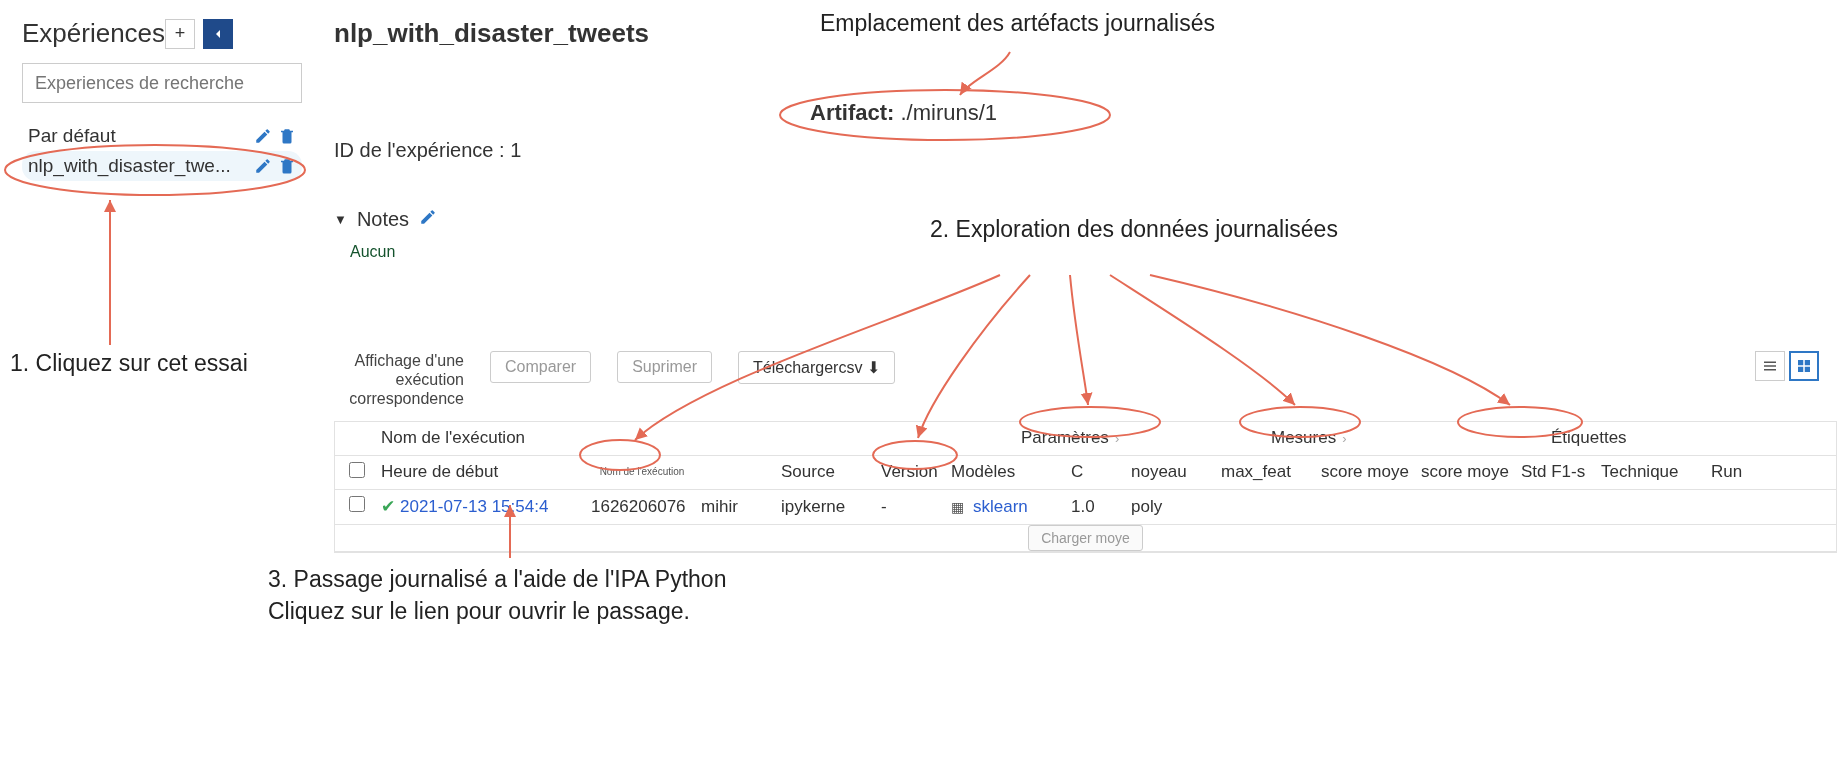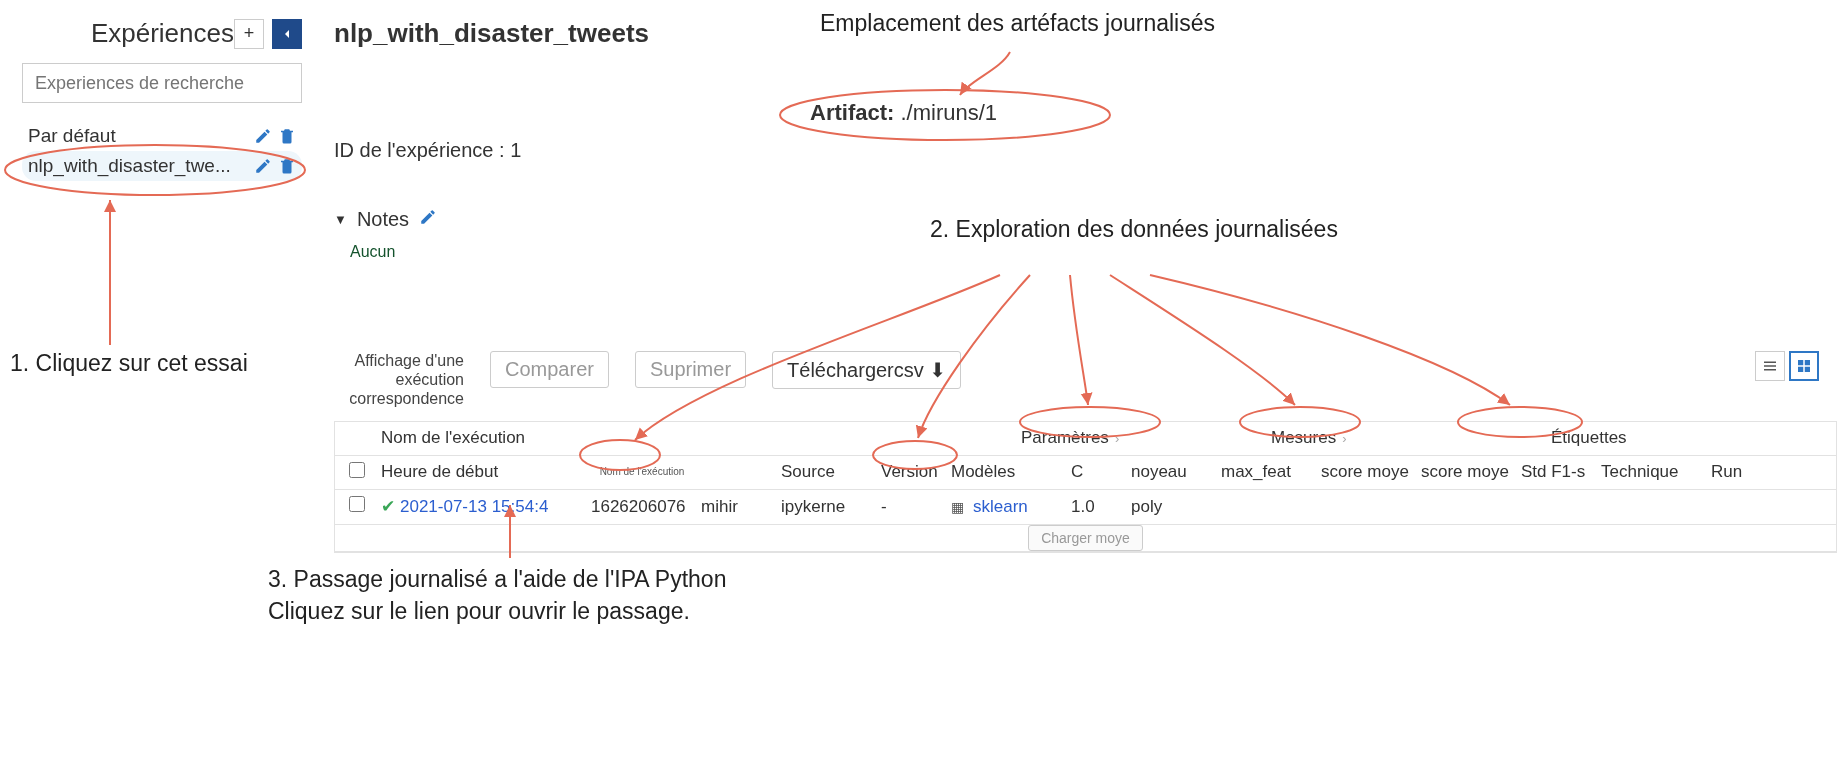--- a/index.html
+++ b/index.html
@@ -16,21 +16,21 @@
 
   
   .sidebar {
     width: 310px;
     padding: 18px 8px 18px 22px;
     flex-shrink: 0;
   }
   .sidebar-header {
     display: flex;
     align-items: center;
-    justify-content: flex-end;
+    justify-content: flex-start;
     margin-bottom: 14px;
   }
   .sidebar-title {
     font-size: 26px;
     color: #333;
   }
   .sidebar-header-actions { display: flex; gap: 8px; }
   .btn-sq {
     width: 30px; height: 30px;
     border: 1px solid #ccc;
@@ -88,21 +88,21 @@
   .notes-body { font-size: 16px; margin-left: 16px; margin-bottom: 90px; color: #14532d; }
 
   .toolbar {
     display: flex; align-items: flex-start; gap: 26px; margin-bottom: 12px;
   }
   .showing-text { font-size: 16px; color: #444; width: 130px; text-align: right; line-height: 1.2; }
   .btn {
     padding: 6px 14px;
     border: 1px solid #ccc;
     background: #fff;
-    font-size: 20px;
+    font-size: 16px;
     color: #999;
     border-radius: 3px;
     cursor: pointer;
   }
   .btn.enabled { color: #333; }
   .view-toggle {
     position: absolute;
     right: 18px;
     display: flex;
     gap: 4px;

